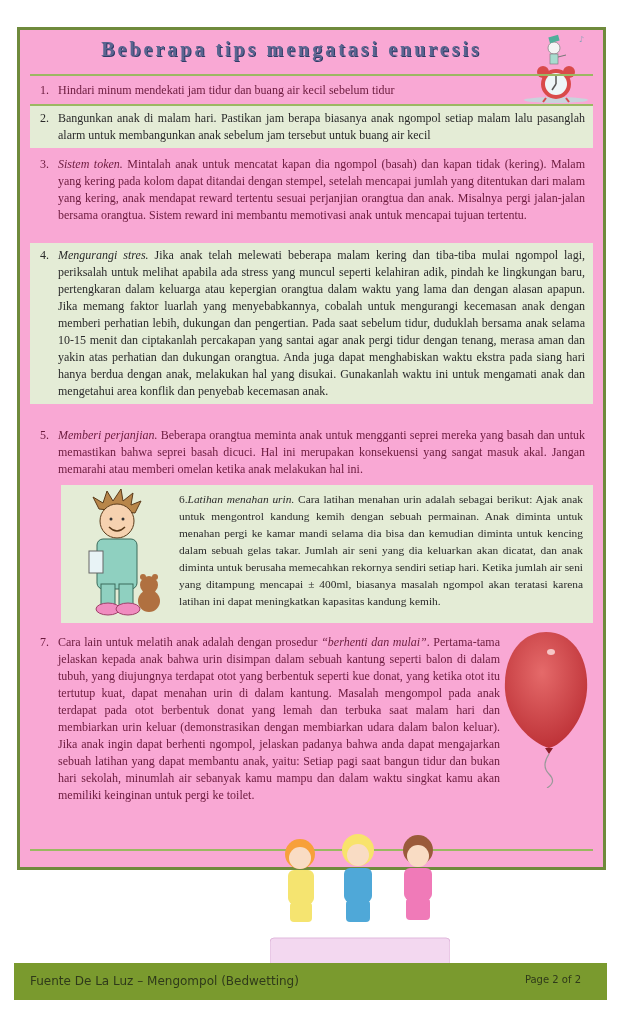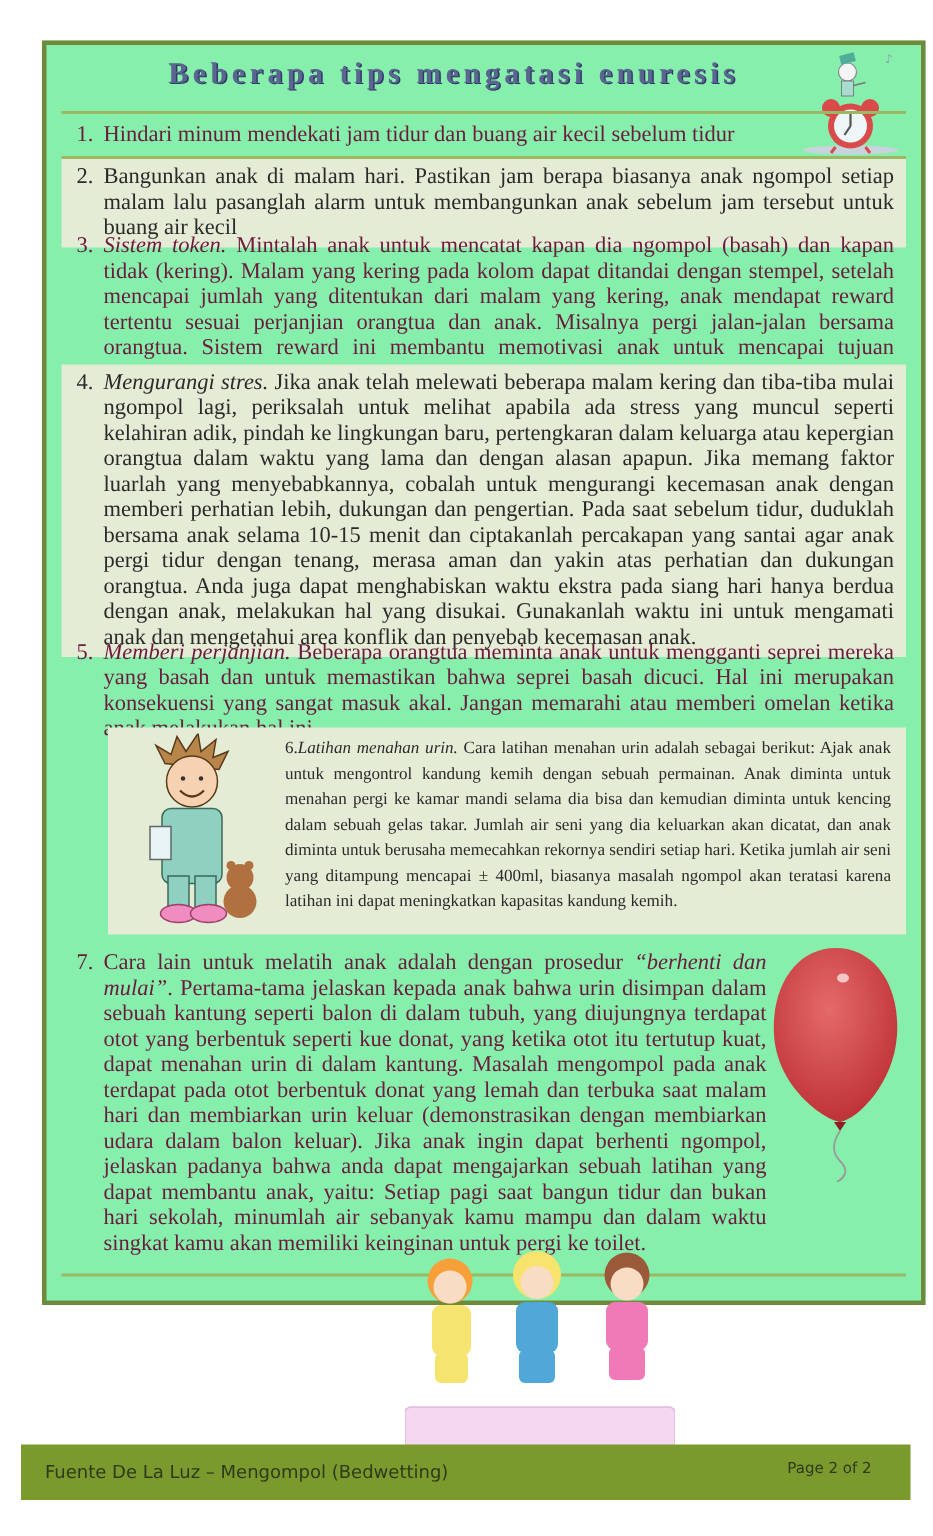--- a/index.html
+++ b/index.html
@@ -1,35 +1,35 @@
 <!DOCTYPE html>
 <html><head>
 <meta charset="utf-8">
 <style>
   * { box-sizing: border-box; margin: 0; padding: 0; }
   html, body { width: 622px; height: 1024px; background: #ffffff; overflow: hidden; }
   body { position: relative; font-family: "DejaVu Serif", "Liberation Serif", serif; }
 
   .page-frame {
-    position: absolute; left: 28px; top: 27px; width: 589px; height: 843px;
-    border: 3px solid #6f8a3c; background: #86efac;
+    position: absolute; left: 17px; top: 27px; width: 589px; height: 843px;
+    border: 3px solid #6f8a3c; background: #f9a8d4;
   }
   .title {
     position: absolute; left: 0; right: 0; top: 8px; text-align: center;
     font-family: "Liberation Serif", serif; font-weight: bold; font-size: 20px;
     letter-spacing: 3px; color: #5a6590;
     text-shadow: 1px 1px 0 #2f3a66;
   }
   .title span { padding-right: 40px; }
   .green-rule { position: absolute; left: 10px; right: 10px; height: 2px; background: #9bb862; }
 
   .tip {
     position: absolute; left: 10px; right: 10px;
     font-family: "Liberation Serif", serif;
-    font-size: 15px; line-height: 17px; text-align: justify;
+    font-size: 12px; line-height: 17px; text-align: justify;
     padding: 4px 8px 4px 28px; text-indent: -18px;
   }
   .tip.shaded { background: #e4ecd6; }
   .tip.maroon { color: #6b1a3d; }
   .tip.dark { color: #2a2a2a; }
   .tip em { font-style: italic; }
   .tip .num { display: inline-block; width: 18px; text-indent: 0; }
 
   .tip6-wrap {
     position: absolute; left: 10px; right: 10px; top: 455px; height: 138px;

